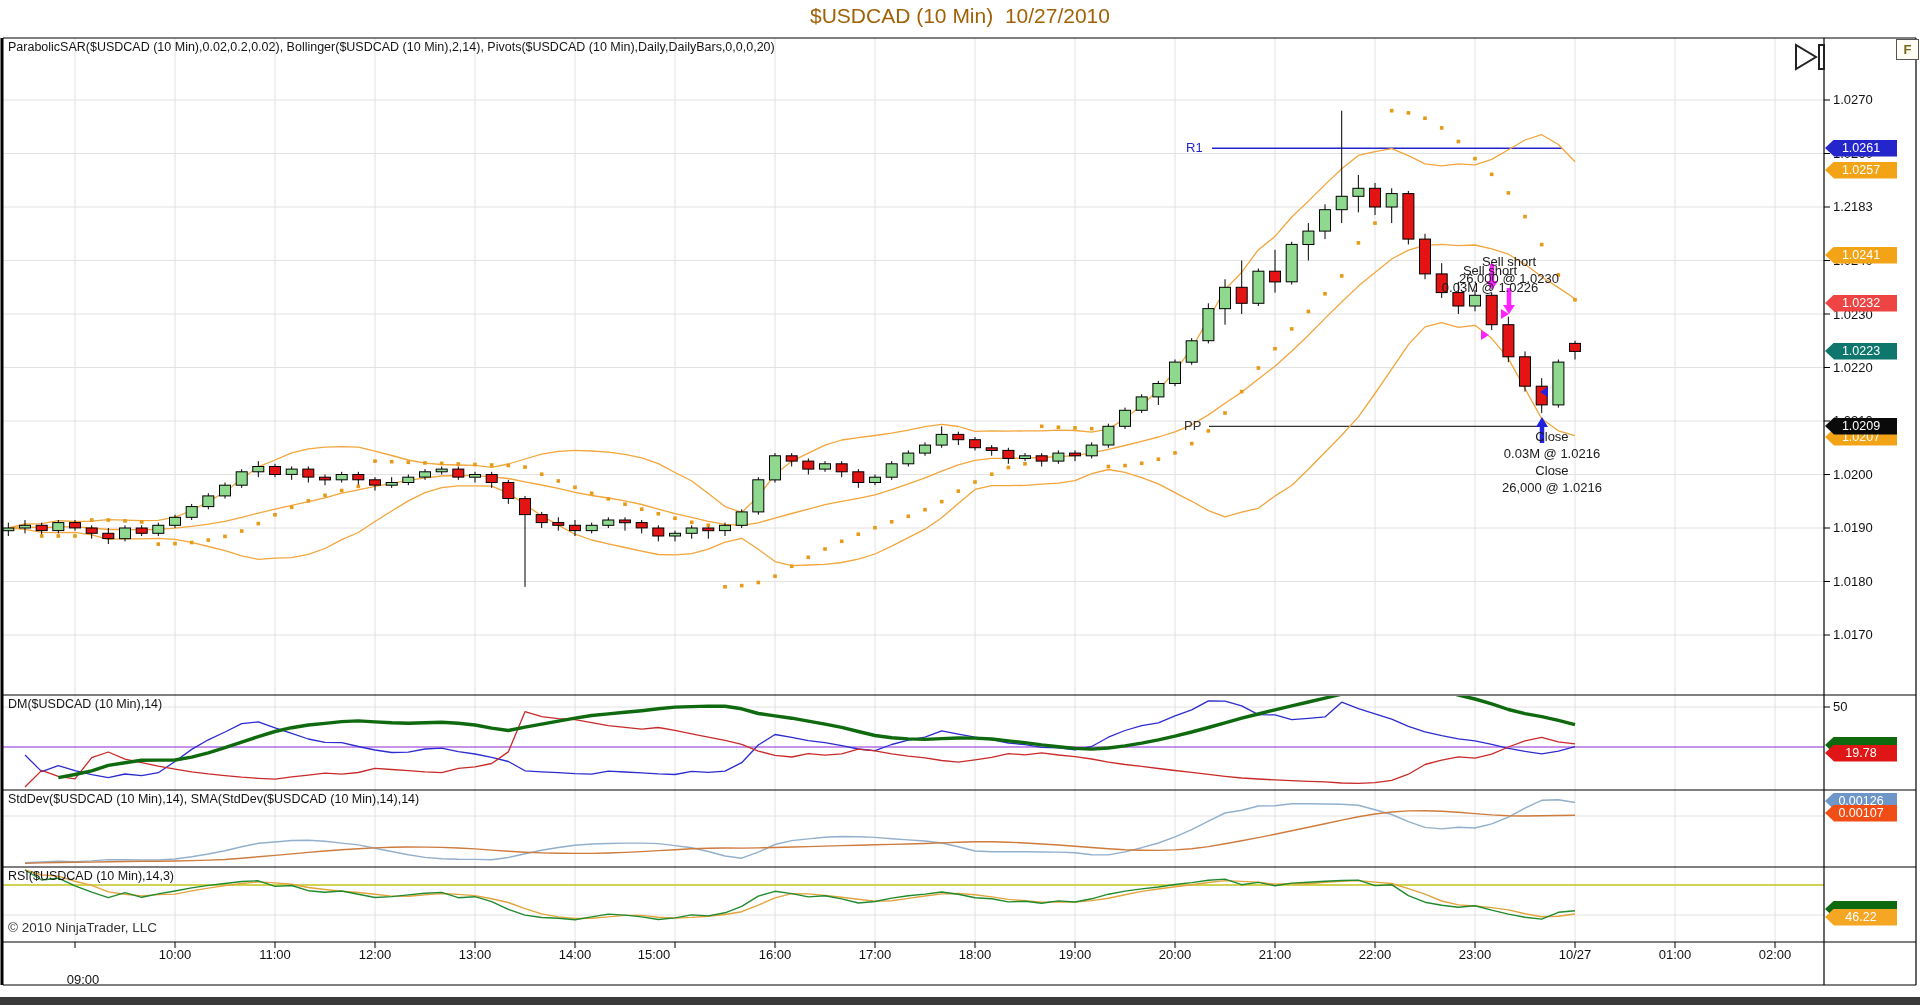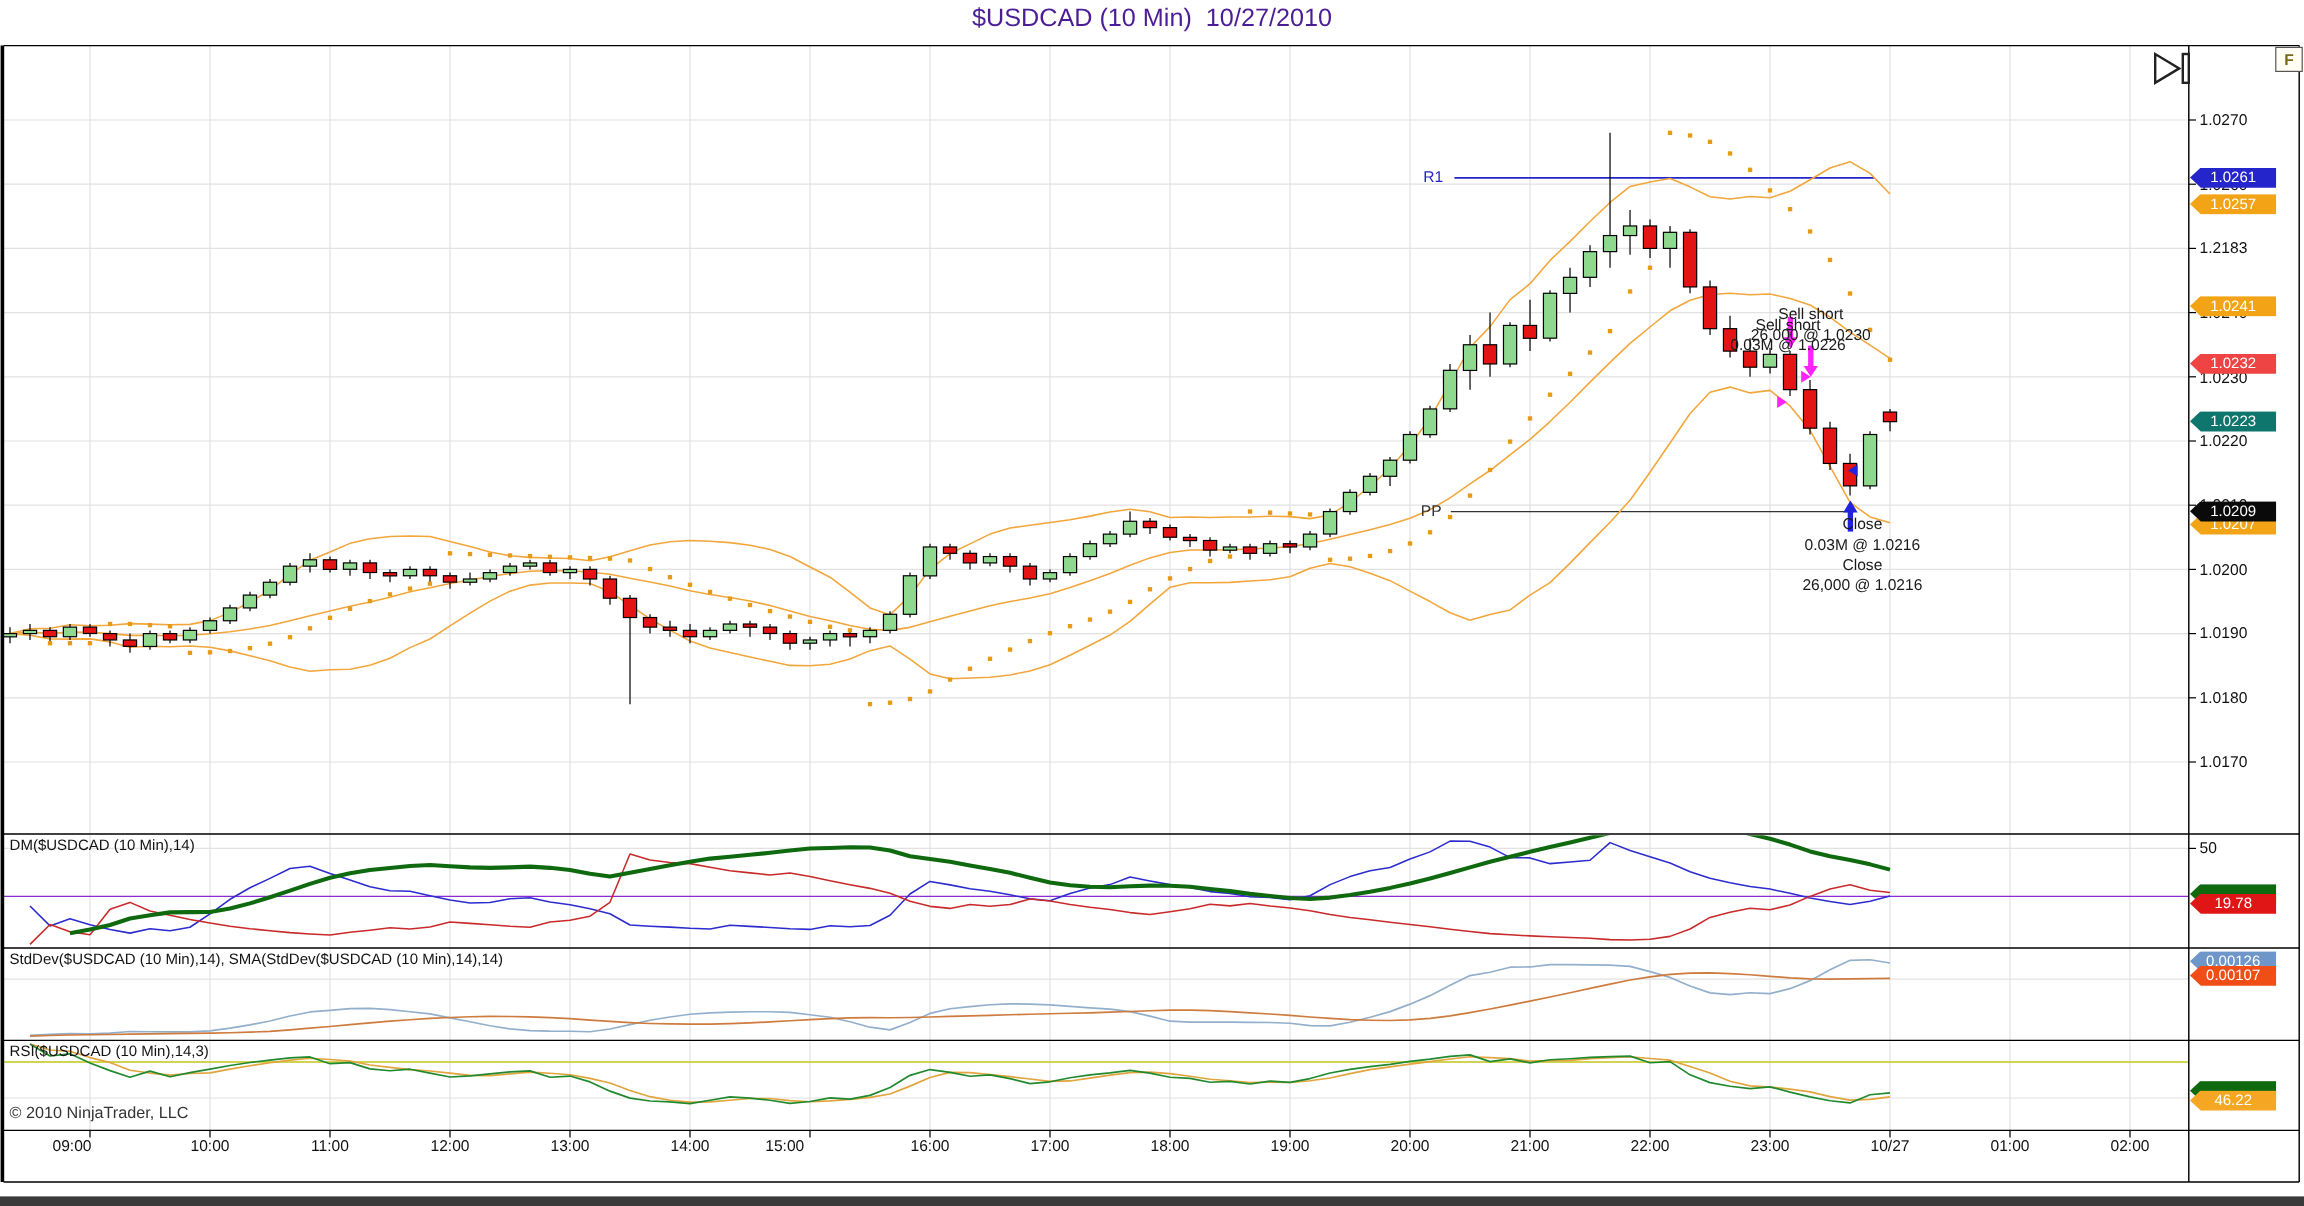--- a/index.html
+++ b/index.html
@@ -1,18 +1,18 @@
 <!DOCTYPE html>
 <html><head>
 <meta charset="utf-8">
 <style>
   html,body{margin:0;padding:0;background:#fff;font-family:"Liberation Sans",sans-serif;}
   #root{position:relative;width:1920px;height:1005px;background:#fff;overflow:hidden;}
   #chart-svg{position:absolute;left:0;top:0;}
-  .title{position:absolute;top:4px;left:0;width:1920px;text-align:center;font-size:21px;color:#4c1d95;white-space:pre;}
+  .title{position:absolute;top:4px;left:0;width:1920px;text-align:center;font-size:21px;color:#a16207;white-space:pre;}
   .ilabel{position:absolute;font-size:12.5px;color:#141414;white-space:pre;z-index:5;}
   .copyright{position:absolute;left:8px;top:920px;font-size:13.5px;color:#333;z-index:5;}
   .tick{position:absolute;left:1833px;font-size:13px;color:#111;height:14px;line-height:14px;z-index:3;}
   .badge{position:absolute;left:1825px;width:72px;height:17px;line-height:17px;color:#fff;
          font-size:12.5px;text-align:center;z-index:4;
          clip-path:polygon(9px 0,100% 0,100% 100%,9px 100%,0 50%);}
   .tlabel{position:absolute;top:947px;width:64px;margin-left:-32px;text-align:center;font-size:13px;color:#111;}
   .pivot-label{position:absolute;font-size:13px;z-index:5;}
   .tann{position:absolute;transform:translateX(-50%);text-align:center;font-size:13px;color:#1a1a1a;
         line-height:17px;white-space:pre;z-index:6;}
@@ -414,20 +414,21 @@
       <line x1="1824" y1="314.0000000000002" x2="1830" y2="314.0000000000002" stroke="#000" stroke-width="1"></line>
       <line x1="1824" y1="367.4999999999943" x2="1830" y2="367.4999999999943" stroke="#000" stroke-width="1"></line>
       <line x1="1824" y1="421.0000000000003" x2="1830" y2="421.0000000000003" stroke="#000" stroke-width="1"></line>
       <line x1="1824" y1="474.4999999999944" x2="1830" y2="474.4999999999944" stroke="#000" stroke-width="1"></line>
       <line x1="1824" y1="528.0000000000005" x2="1830" y2="528.0000000000005" stroke="#000" stroke-width="1"></line>
       <line x1="1824" y1="581.4999999999945" x2="1830" y2="581.4999999999945" stroke="#000" stroke-width="1"></line>
       <line x1="1824" y1="635.0000000000005" x2="1830" y2="635.0000000000005" stroke="#000" stroke-width="1"></line>
       <line x1="1824" y1="707" x2="1830" y2="707" stroke="#000" stroke-width="1"></line>
     </svg>
 
+  <div class="ilabel" style="left:8px;top:40px;">ParabolicSAR($USDCAD (10 Min),0.02,0.2,0.02), Bollinger($USDCAD (10 Min),2,14), Pivots($USDCAD (10 Min),Daily,DailyBars,0,0,0,20)</div>
   <div class="ilabel" style="left:8px;top:697px;">DM($USDCAD (10 Min),14)</div>
   <div class="ilabel" style="left:8px;top:792px;">StdDev($USDCAD (10 Min),14), SMA(StdDev($USDCAD (10 Min),14),14)</div>
   <div class="ilabel" style="left:8px;top:869px;">RSI($USDCAD (10 Min),14,3)</div>
   <div class="copyright">© 2010 NinjaTrader, LLC</div>
 
   <div class="pivot-label" style="left:1186px;top:140px;color:#2525CC;">R1</div>
   <div class="pivot-label" style="left:1184px;top:418px;color:#333;">PP</div>
 
   <div id="price-axis">
       <div class="tick" style="top: 93px;">1.0270</div>
@@ -450,21 +451,21 @@
       <div class="badge" style="top: 417.5px; background: rgb(10, 10, 10);">1.0209</div>
       <div class="badge" style="top: 139.5px; background: rgb(37, 37, 204);">1.0261</div>
       <div class="badge" style="top: 736.5px; background: rgb(15, 106, 15);"></div>
       <div class="badge" style="top: 744.5px; background: rgb(224, 22, 22);">19.78</div>
       <div class="badge" style="top: 792.5px; background: rgb(110, 150, 200);">0.00126</div>
       <div class="badge" style="top: 804.5px; background: rgb(240, 78, 22);">0.00107</div>
       <div class="badge" style="top: 900.5px; background: rgb(15, 106, 15);"></div>
       <div class="badge" style="top: 908.5px; background: rgb(245, 166, 35);">46.22</div>
     </div>
   <div id="time-axis">
-      <div class="tlabel" style="left: 60px;">09:00</div>
+      <div class="tlabel" style="left: 83px; margin-top: 25px;">09:00</div>
       <div class="tlabel" style="left: 175px;">10:00</div>
       <div class="tlabel" style="left: 275px;">11:00</div>
       <div class="tlabel" style="left: 375px;">12:00</div>
       <div class="tlabel" style="left: 475px;">13:00</div>
       <div class="tlabel" style="left: 575px;">14:00</div>
       <div class="tlabel" style="left: 654px;">15:00</div>
       <div class="tlabel" style="left: 775px;">16:00</div>
       <div class="tlabel" style="left: 875px;">17:00</div>
       <div class="tlabel" style="left: 975px;">18:00</div>
       <div class="tlabel" style="left: 1075px;">19:00</div>

